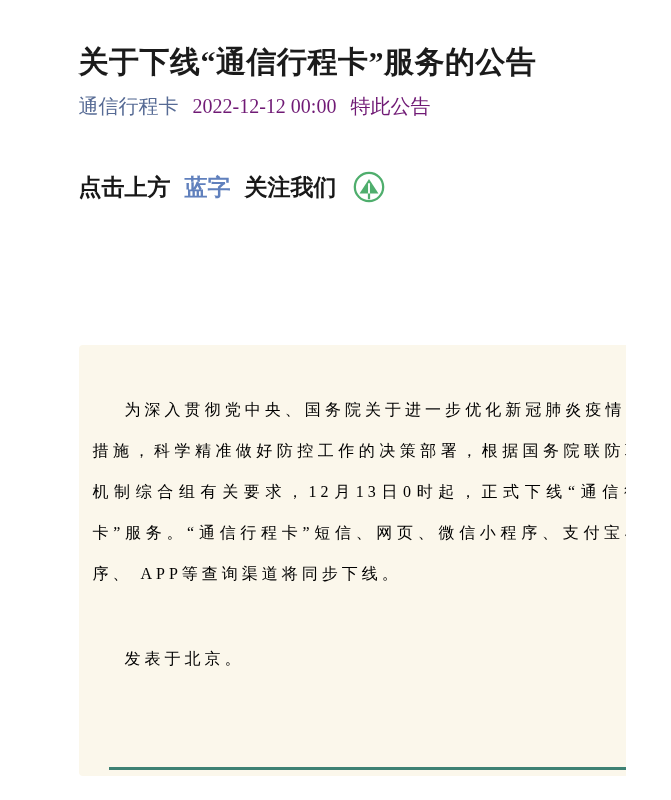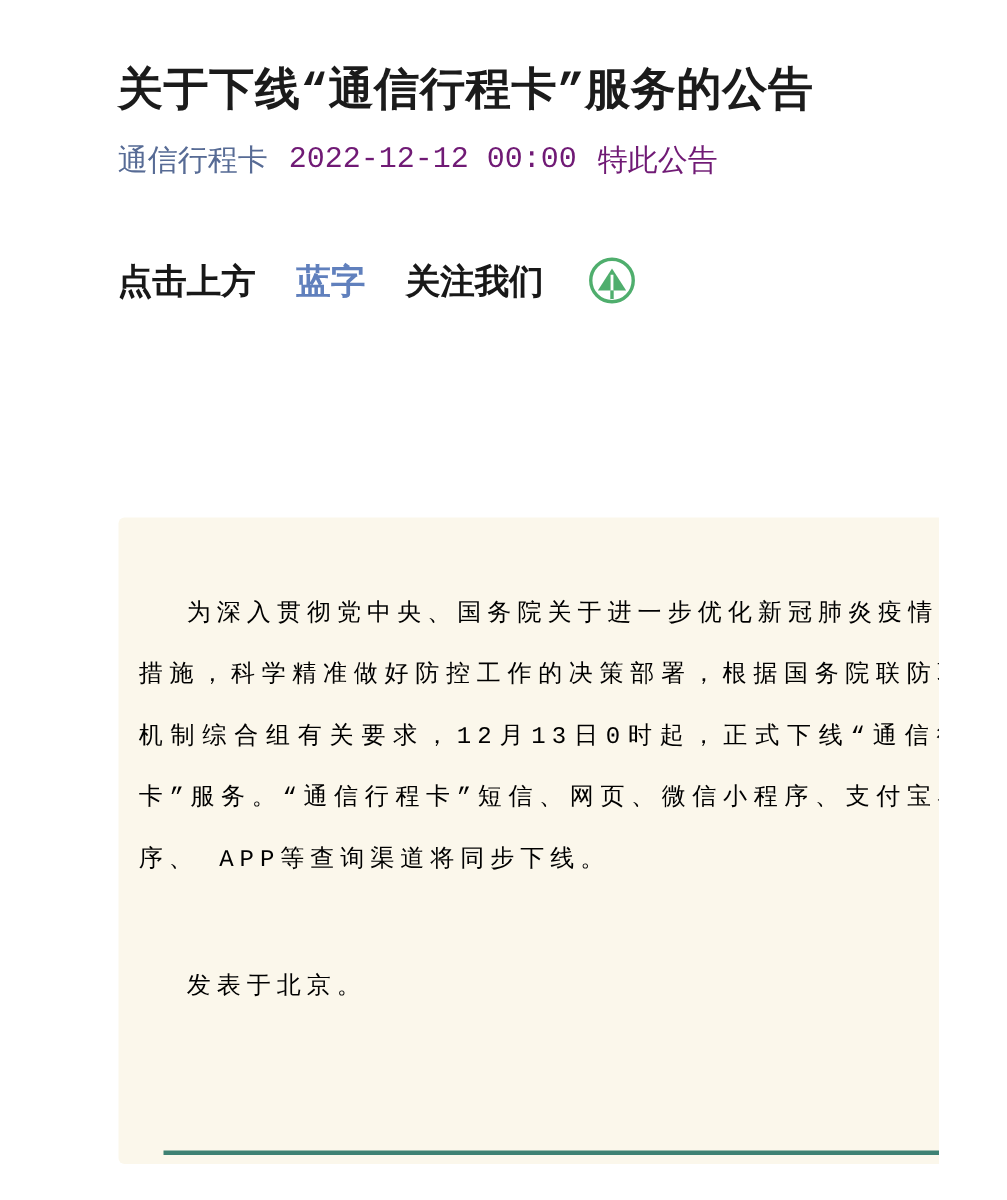--- a/index.html
+++ b/index.html
@@ -1,34 +1,34 @@
 <!DOCTYPE html>
 <html><head>
 <meta charset="utf-8">
 <style>
   html,body { margin:0; padding:0; background:#ffffff; }
   .stage {
     position:relative; width:580px; height:800px; background:#ffffff;
-    overflow:hidden; font-family:Liberation Mono, monospace;
+    overflow:hidden; font-family:Liberation Serif, serif;
     margin:0 auto;
   }
   .title {
     position:absolute; left:33px; top:22px; width:612px;
     font-size:30px; font-weight:700; color:#1b1b1b; line-height:1.35;
     letter-spacing:0.5px;
   }
   .meta {
     position:absolute; left:33px; top:93px; display:flex; align-items:center;
     gap:14px; font-size:20px; white-space:nowrap;
   }
   .account { color:#576b95; cursor:pointer; }
   .meta-gray { color:#701a75; }
   .follow {
     position:absolute; left:33px; top:170px; display:flex; align-items:center;
-    gap:24px; font-size:23px; font-weight:700; color:#181818; white-space:nowrap;
+    gap:11px; font-size:23px; font-weight:700; color:#181818; white-space:nowrap;
   }
   .follow .blue { color:#6080bd; margin:0 3px; }
   .follow-icon { width:34px; height:34px; margin-left:4px; display:block; }
   .badge {
     position:absolute; left:66px; top:298px; width:89px; height:49px;
     background:#2f8169; color:#ffffff; font-size:23px; font-weight:700;
     display:flex; align-items:center; justify-content:center;
     letter-spacing:4px; text-indent:4px; z-index:2;
   }
   .badge-tail {

